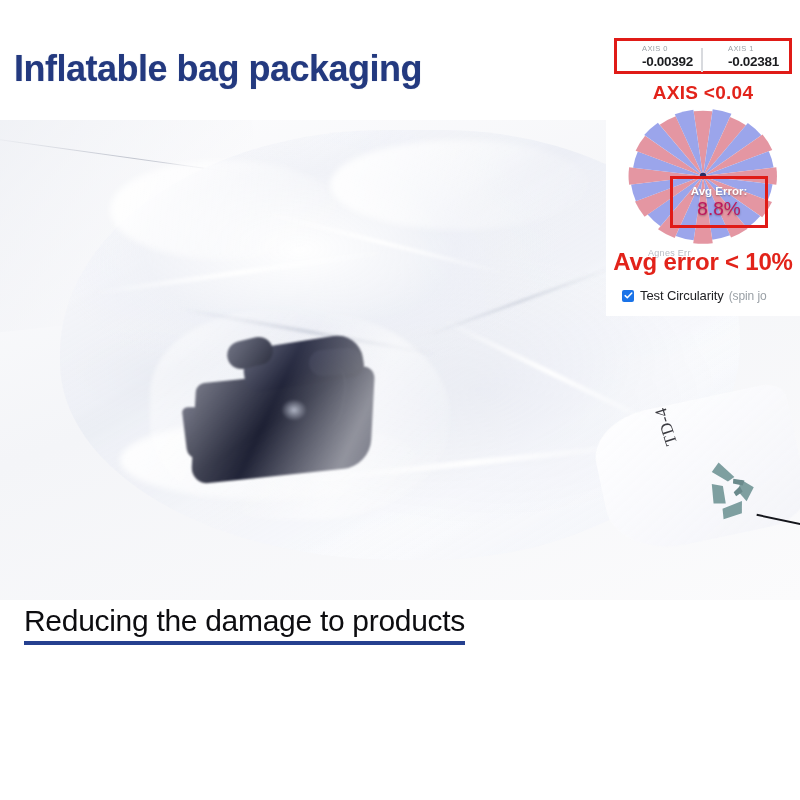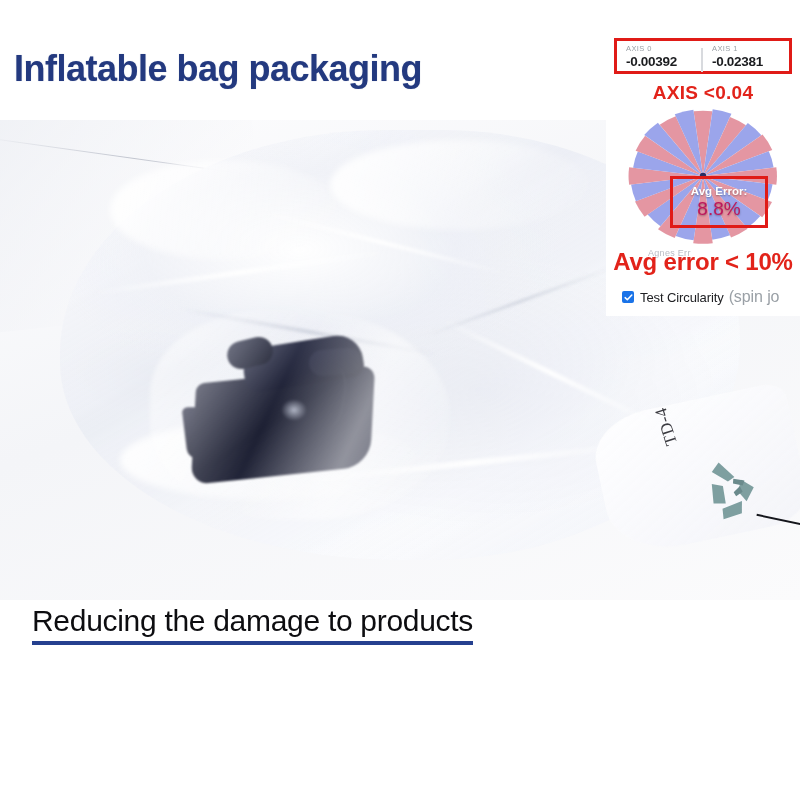--- a/index.html
+++ b/index.html
@@ -130,33 +130,33 @@
     text-shadow:0 0 1px rgba(35,57,127,.35);
   }
 
   
   .caption{position:absolute;left:24px;top:604px;width:740px;}
   .cap-line{
     display:inline-block;font-size:30px;color:#0d0d10;font-weight:500;
     letter-spacing:-.3px;white-space:nowrap;
     border-bottom:4px solid #25408f;padding-bottom:3px;
   }
-  .cap-row{margin-bottom:11px;margin-left:8px;}
+  .cap-row{margin-bottom:11px;}
 
   
   .ui-panel{
     position:absolute;left:606px;top:0;width:194px;height:316px;
     background:#ffffff;overflow:hidden;
   }
   .axis-box{
     position:absolute;left:8px;top:38px;width:178px;height:36px;
     border:3px solid #e01b17;box-sizing:border-box;background:#fff;
     display:flex;align-items:center;
   }
-  .axis-cell{flex:1;padding-left:9px;position:relative;}
+  .axis-cell{flex:1;padding-left:25px;position:relative;}
   .axis-cell + .axis-cell::before{
     content:"";position:absolute;left:-2px;top:4px;width:2px;height:24px;background:#d8dade;
   }
   .axis-k{font-size:7.5px;color:#9aa0a6;letter-spacing:.4px;line-height:10px;}
   .axis-v{font-size:13.5px;color:#1b1c1f;font-weight:bold;line-height:15px;letter-spacing:-.3px;}
 
   .axis-tol{
     position:absolute;left:0;top:82px;width:194px;text-align:center;
     font-size:19px;font-weight:bold;color:#e2231a;letter-spacing:.3px;
   }
@@ -184,21 +184,21 @@
   .chk-row{
     position:absolute;left:16px;top:288px;display:flex;align-items:center;
     white-space:nowrap;
   }
   .chk{
     width:12px;height:12px;background:#1a73e8;border-radius:2px;
     display:inline-flex;align-items:center;justify-content:center;margin-right:6px;flex:none;
   }
   .chk svg{display:block;}
   .chk-lab{font-size:13px;color:#202124;letter-spacing:-.1px;}
-  .chk-sub{font-size:16px;color:#9aa0a6;letter-spacing:-.1px;margin-left:5px;}
+  .chk-sub{font-size:12px;color:#9aa0a6;letter-spacing:-.1px;margin-left:5px;}
 </style>
 </head>
 <body>
 
 <div id="stage">
 
   <div class="photo">
     <div class="seam2"></div>
     <div class="seam"></div>
 

